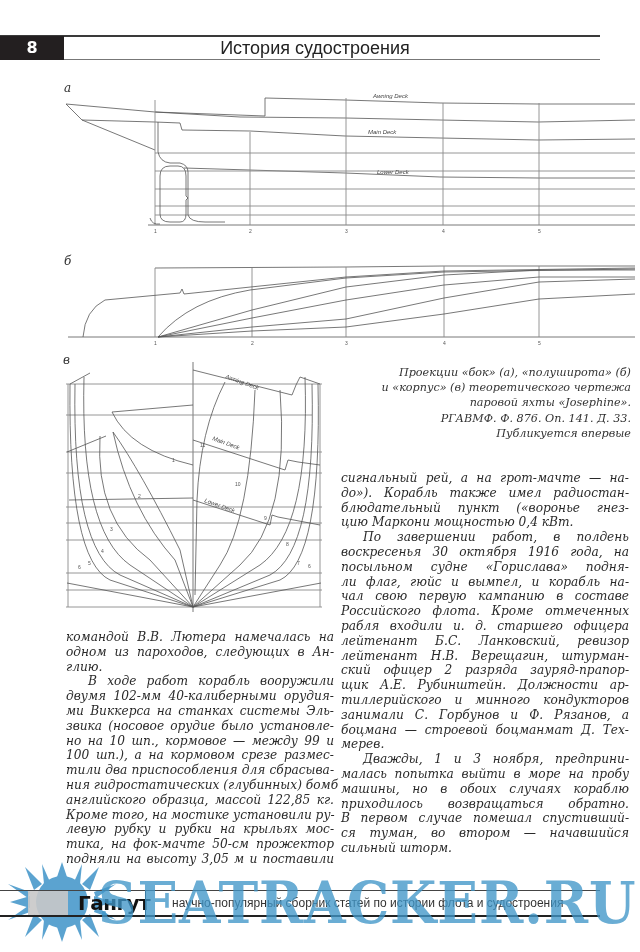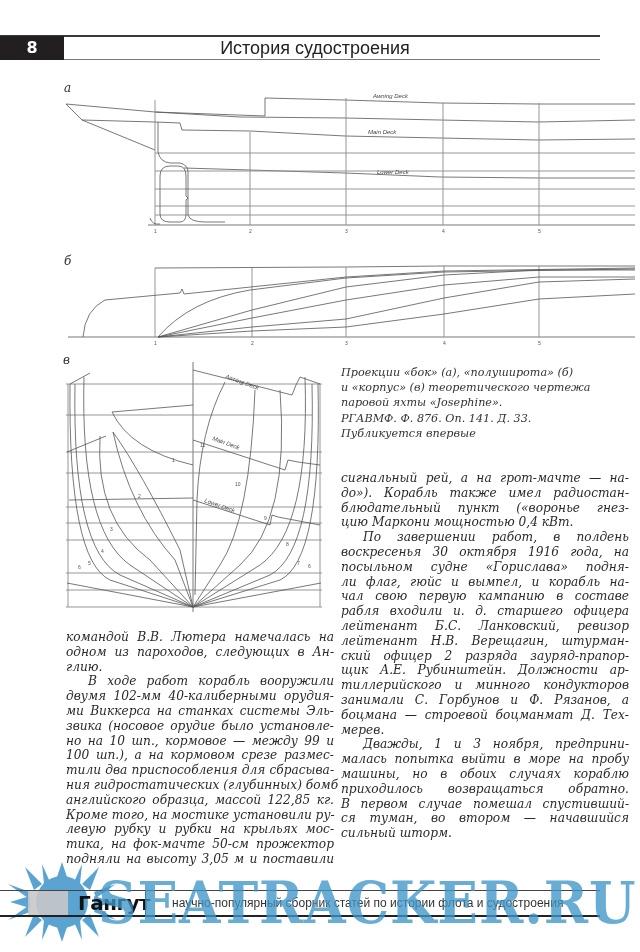--- a/index.html
+++ b/index.html
@@ -19,21 +19,21 @@
   svg.drawing { position: absolute; left: 0; top: 0; }
   .fig-letter { font-family: "DejaVu Serif", serif; font-style: italic; font-size: 12px; fill: #333; }
   .ln { stroke: #555; stroke-width: 0.8; fill: none; }
   .ln-g { stroke: #8a8a8a; stroke-width: 0.9; fill: none; }
   .lbl { font-family: "Liberation Sans", sans-serif; font-style: italic; font-size: 6px; fill: #444; }
   .tick { font-family: "Liberation Sans", sans-serif; font-size: 5px; fill: #555; }
 
   
   .caption { position: absolute; left: 341px; top: 365px; width: 290px; font-family: "DejaVu Serif", serif;
              font-style: italic; font-size: 11.2px; line-height: 15.2px; color: #333; }
-  .caption div { white-space: nowrap; }
+  .caption div { white-space: nowrap; text-align: right; }
 
   
   .col { position: absolute; font-family: "DejaVu Serif", serif; font-size: 12.2px; line-height: 14.8px;
          color: #2a2a2a; font-style: italic; }
   .col .line { white-space: nowrap; text-align: justify; text-align-last: justify; display: block; }
   .col .line.last { text-align-last: left; }
   .col .line.indent { padding-left: 22px; }
   .col-right { left: 341px; top: 471px; width: 288px; }
   .col-left { left: 66px; top: 630px; width: 268px; }
 
@@ -189,20 +189,21 @@
 <div class="col col-right">
   <span class="line">сигнальный рей, а на грот-мачте — на-</span>
   <span class="line">до»). Корабль также имел радиостан-</span>
   <span class="line">блюдательный пункт («воронье гнез-</span>
   <span class="line last">цию Маркони мощностью 0,4 кВт.</span>
   <span class="line indent">По завершении работ, в полдень</span>
   <span class="line">воскресенья 30 октября 1916 года, на</span>
   <span class="line">посыльном судне «Горислава» подня-</span>
   <span class="line">ли флаг, гюйс и вымпел, и корабль на-</span>
   <span class="line">чал свою первую кампанию в составе</span>
+  <span class="line">Российского флота. Кроме отмеченных</span>
   <span class="line">рабля входили и. д. старшего офицера</span>
   <span class="line">лейтенант Б.С. Ланковский, ревизор</span>
   <span class="line">лейтенант Н.В. Верещагин, штурман-</span>
   <span class="line">ский офицер 2 разряда зауряд-прапор-</span>
   <span class="line">щик А.Е. Рубинштейн. Должности ар-</span>
   <span class="line">тиллерийского и минного кондукторов</span>
   <span class="line">занимали С. Горбунов и Ф. Рязанов, а</span>
   <span class="line">боцмана — строевой боцманмат Д. Тех-</span>
   <span class="line last">мерев.</span>
   <span class="line indent">Дважды, 1 и 3 ноября, предприни-</span>

